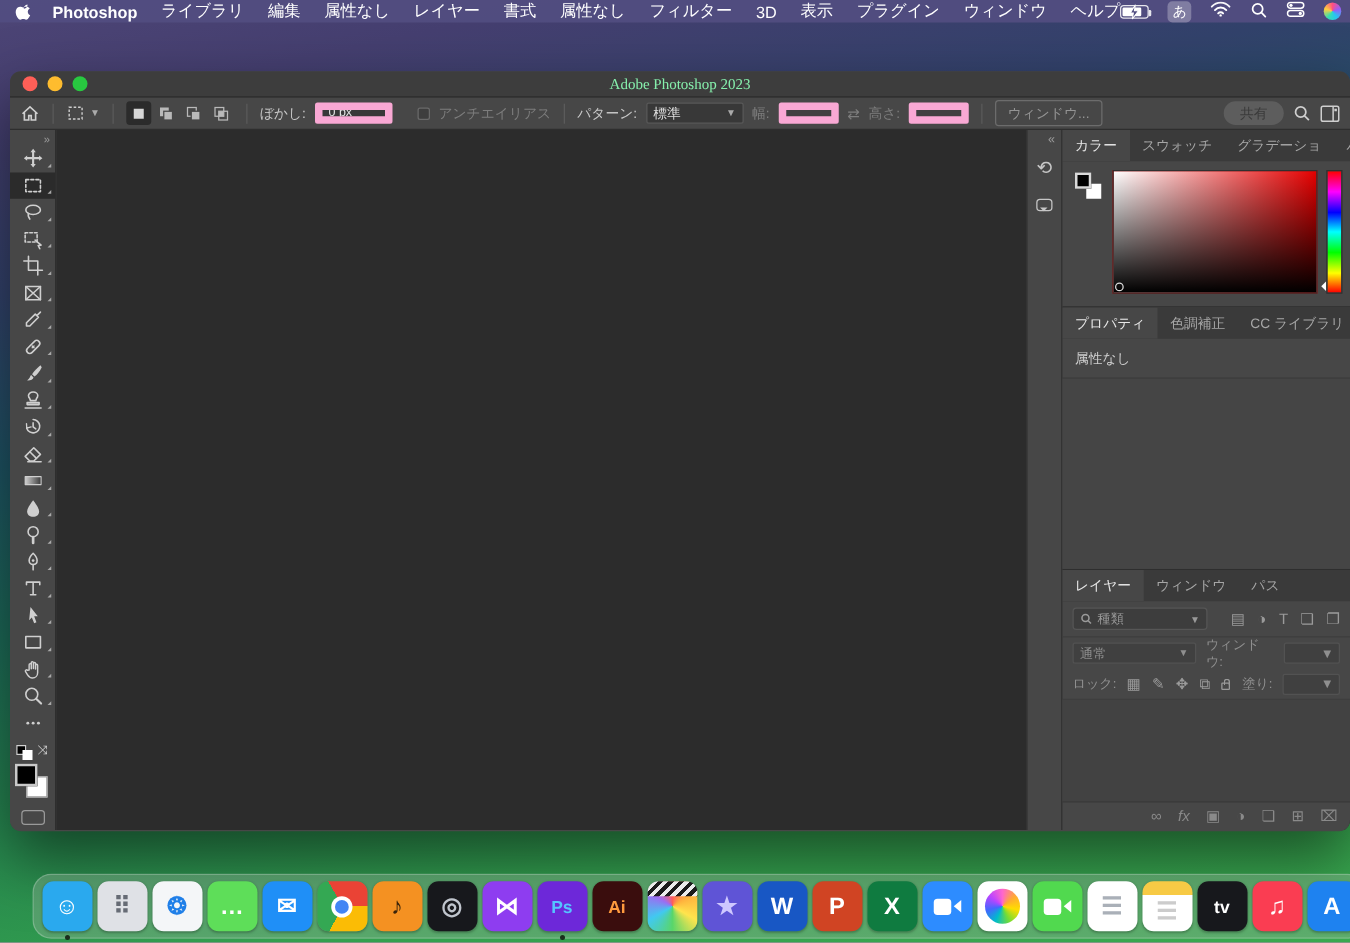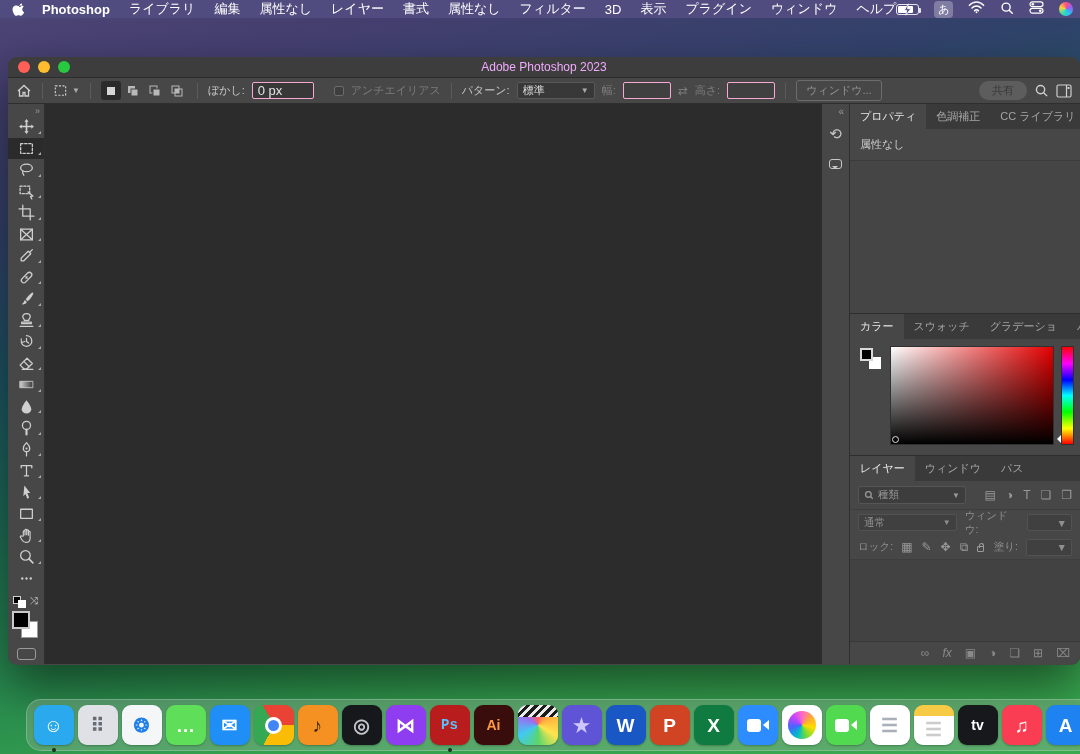--- a/index.html
+++ b/index.html
@@ -25,33 +25,33 @@
   .ime { width:19px; height:17px; border-radius:4px; background:rgba(255,255,255,.28); color:#fff; font-size:11px;
     display:flex; align-items:center; justify-content:center; }
   .siri { width:14px; height:14px; border-radius:50%;
     background:conic-gradient(#ff4f81,#9a5cf6,#27c3f3,#37e0b0,#ffcf3f,#ff4f81); }
 
   
   .window { position:absolute; left:8px; top:57px; width:1072px; height:608px; border-radius:9px;
     overflow:hidden; box-shadow:0 22px 50px rgba(0,0,0,.5); background:#474747; z-index:10; }
   .titlebar { height:21px; background:#3d3d3d; border-bottom:1px solid #2c2c2c; position:relative;
     display:flex; align-items:center; justify-content:center; }
-  .titlebar .title { font-size:12px; color:#f0abfc; }
+  .titlebar .title { font-size:12px; color:#86efac;font-family:Liberation Serif, serif; }
   .lights { position:absolute; left:10px; top:4px; display:flex; gap:8px; }
   .light { width:12px; height:12px; border-radius:50%; }
 
   
   .optionsbar { height:26px; background:#474747; border-bottom:1px solid #2e2e2e; display:flex; align-items:center;
     padding:0 8px; font-size:11px; color:#c9c9c9; gap:7px; white-space:nowrap; }
   .osep { width:1px; height:16px; background:#5b5b5b; margin:0 3px; }
   .obtn { display:flex; align-items:center; justify-content:center; }
   .modes { display:flex; gap:2px; }
   .mode { width:20px; height:19px; display:flex; align-items:center; justify-content:center; border-radius:3px; }
   .mode.active { background:#2b2b2b; }
-  .ofield { background:#383838; border:1px solid #f9a8d4; border-radius:2px; height:17px; font-size:13px;
+  .ofield { background:#383838; border:6px solid #f9a8d4; border-radius:2px; height:17px; font-size:10px;
     color:#e3e3e3; padding:0 5px; width:62px; font-family:"Liberation Sans",sans-serif; }
   .ofield.small { width:48px; background:#404040; }
   .olabel.dis, .dis { color:#7d7d7d; }
   .ocheck { width:10px; height:10px; border:1px solid #6a6a6a; border-radius:2px; background:#3e3e3e; }
   .oselect { background:#383838; border:1px solid #585858; border-radius:2px; height:17px; width:78px;
     display:flex; align-items:center; padding:0 5px; color:#ddd; }
   .oselect .chev { margin-left:auto; font-size:8px; color:#aaa; }
   .omask { border:1px solid #6c6c6c; border-radius:3px; padding:2px 9px; color:#949494; background:transparent; font-size:11px; }
   .share { background:#5d5d5d; color:#3a3a3a; border-radius:10px; padding:2px 13px; font-size:11px; }
 
@@ -457,50 +457,50 @@
     <div class="panelstrip">
       <span class="ps-collapse">«</span>
       <span class="ps-icon" style="font-size:15px">⟲</span>
       <span class="ps-icon">
           <span class="bubble"></span>
         </span>
     </div>
 
     <div class="rightcol">
 
-      <div class="panel panel-props">
-        <div class="tabbar" id="props-tabs">
-            <div class="ptab active">プロパティ</div>
-            <div class="ptab">色調補正</div>
-            <div class="ptab">CC ライブラリ</div>
-          </div>
-        <div class="props-empty">属性なし</div>
-        <div class="props-body"></div>
-      </div>
-
       <div class="panel panel-color">
         <div class="tabbar" id="color-tabs">
             <div class="ptab active">カラー</div>
             <div class="ptab">スウォッチ</div>
             <div class="ptab">グラデーショ</div>
             <div class="ptab">パターン</div>
           </div>
         <div class="color-body">
           <span class="cswatches">
             <span class="cs-bg"></span>
             <span class="cs-fg"></span>
           </span>
           <div class="cfield">
             <span class="marker"></span>
           </div>
           <div class="huewrap">
             <span class="hue-ptr"></span>
             <div class="hue"></div>
           </div>
         </div>
+      </div>
+
+      <div class="panel panel-props">
+        <div class="tabbar" id="props-tabs">
+            <div class="ptab active">プロパティ</div>
+            <div class="ptab">色調補正</div>
+            <div class="ptab">CC ライブラリ</div>
+          </div>
+        <div class="props-empty">属性なし</div>
+        <div class="props-body"></div>
       </div>
 
       <div class="panel panel-layers">
         <div class="tabbar" id="layers-tabs">
             <div class="ptab active">レイヤー</div>
             <div class="ptab">ウィンドウ</div>
             <div class="ptab">パス</div>
           </div>
         <div class="lrow lrow1">
           <span class="lsearch">
@@ -598,21 +598,21 @@
       <div class="dock-icon" style="background: rgb(23, 24, 28);">
         <span class="dock-glyph" style="color: rgb(192, 197, 205);">◎</span>
       </div>
     </div>
     <div class="dock-item">
       <div class="dock-icon" style="background: rgb(142, 61, 240);">
         <span class="dock-glyph" style="color: rgb(255, 255, 255);">⋈</span>
       </div>
     </div>
     <div class="dock-item running">
-      <div class="dock-icon" style="background: #b91c1c; font-family: Liberation Mono, monospace;">
+      <div class="dock-icon" style="background: #6d28d9;">
         <span class="dock-glyph txt" style="color: rgb(85, 196, 255);">Ps</span>
       </div>
     </div>
     <div class="dock-item">
       <div class="dock-icon" style="background: rgb(58, 13, 13);">
         <span class="dock-glyph txt" style="color: rgb(255, 154, 62);">Ai</span>
       </div>
     </div>
     <div class="dock-item">
       <div class="dock-icon ic-fcp"></div>

